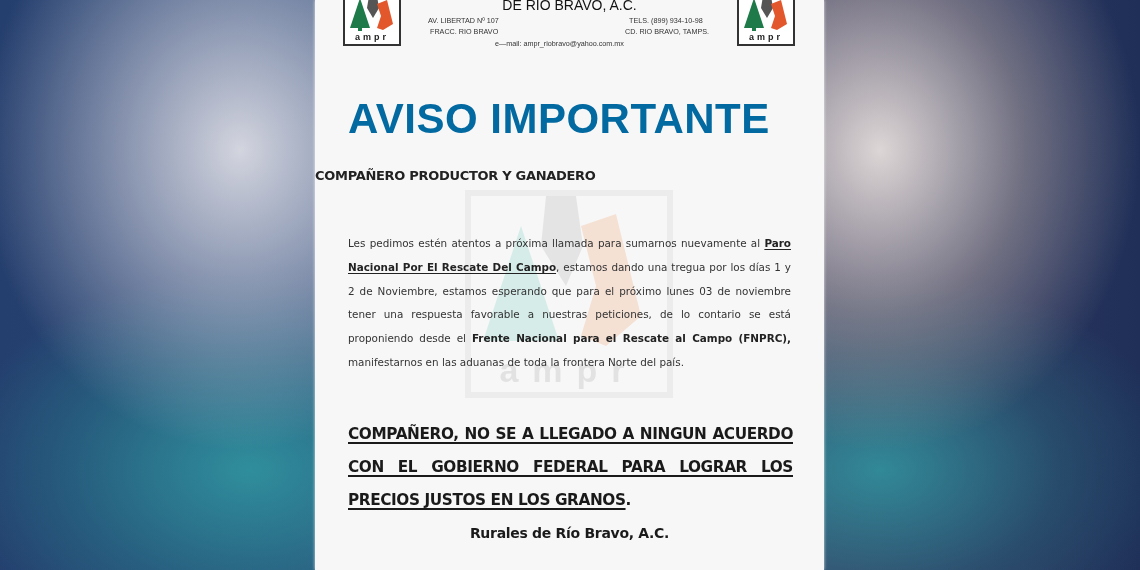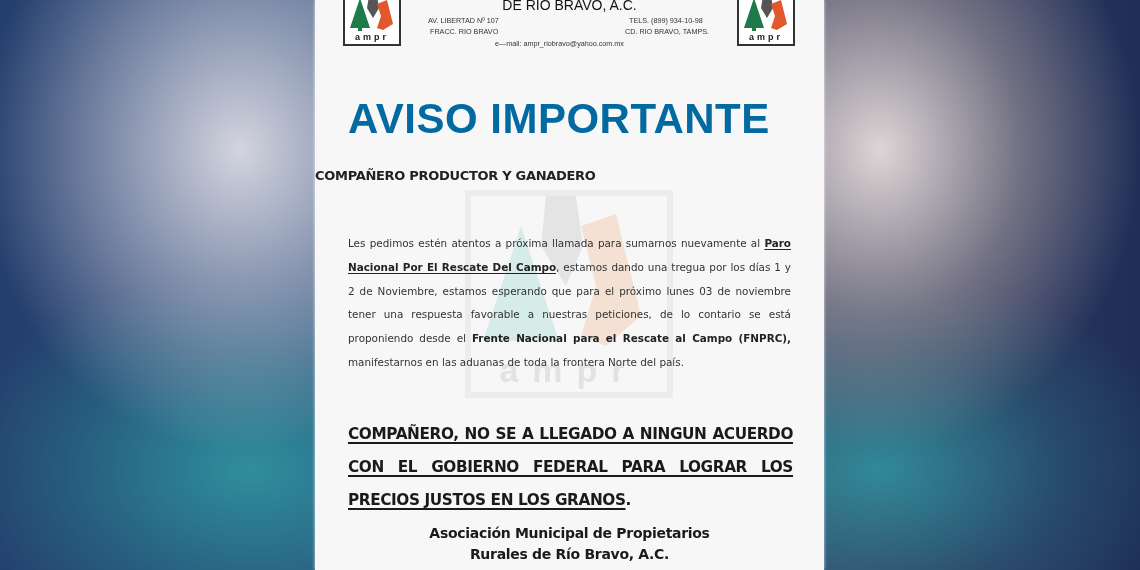--- a/index.html
+++ b/index.html
@@ -130,16 +130,15 @@
 
   <div class="body-text">
     <span>Les pedimos estén atentos a próxima llamada para sumarnos nuevamente al </span><b><u>Paro Nacional Por El Rescate Del Campo</u></b><span>, estamos dando una tregua por los días 1 y 2 de Noviembre, estamos esperando que para el próximo lunes 03 de noviembre tener una respuesta favorable a nuestras peticiones, de lo contario  se está proponiendo desde el </span><b>Frente Nacional para el Rescate al Campo (FNPRC),</b><span> manifestarnos en las aduanas de toda la frontera Norte del país.</span>
   </div>
 
   <div class="warning">
     <u>COMPAÑERO, NO SE A LLEGADO A NINGUN ACUERDO CON EL GOBIERNO FEDERAL PARA LOGRAR LOS PRECIOS JUSTOS EN LOS GRANOS</u><span>.</span>
   </div>
 
   <div class="signature">
-    <div>Asociación Municipal de Propietarios</div>
     <div>Rurales de Río Bravo, A.C.</div>
   </div>
 </div>
 
 </body></html>

